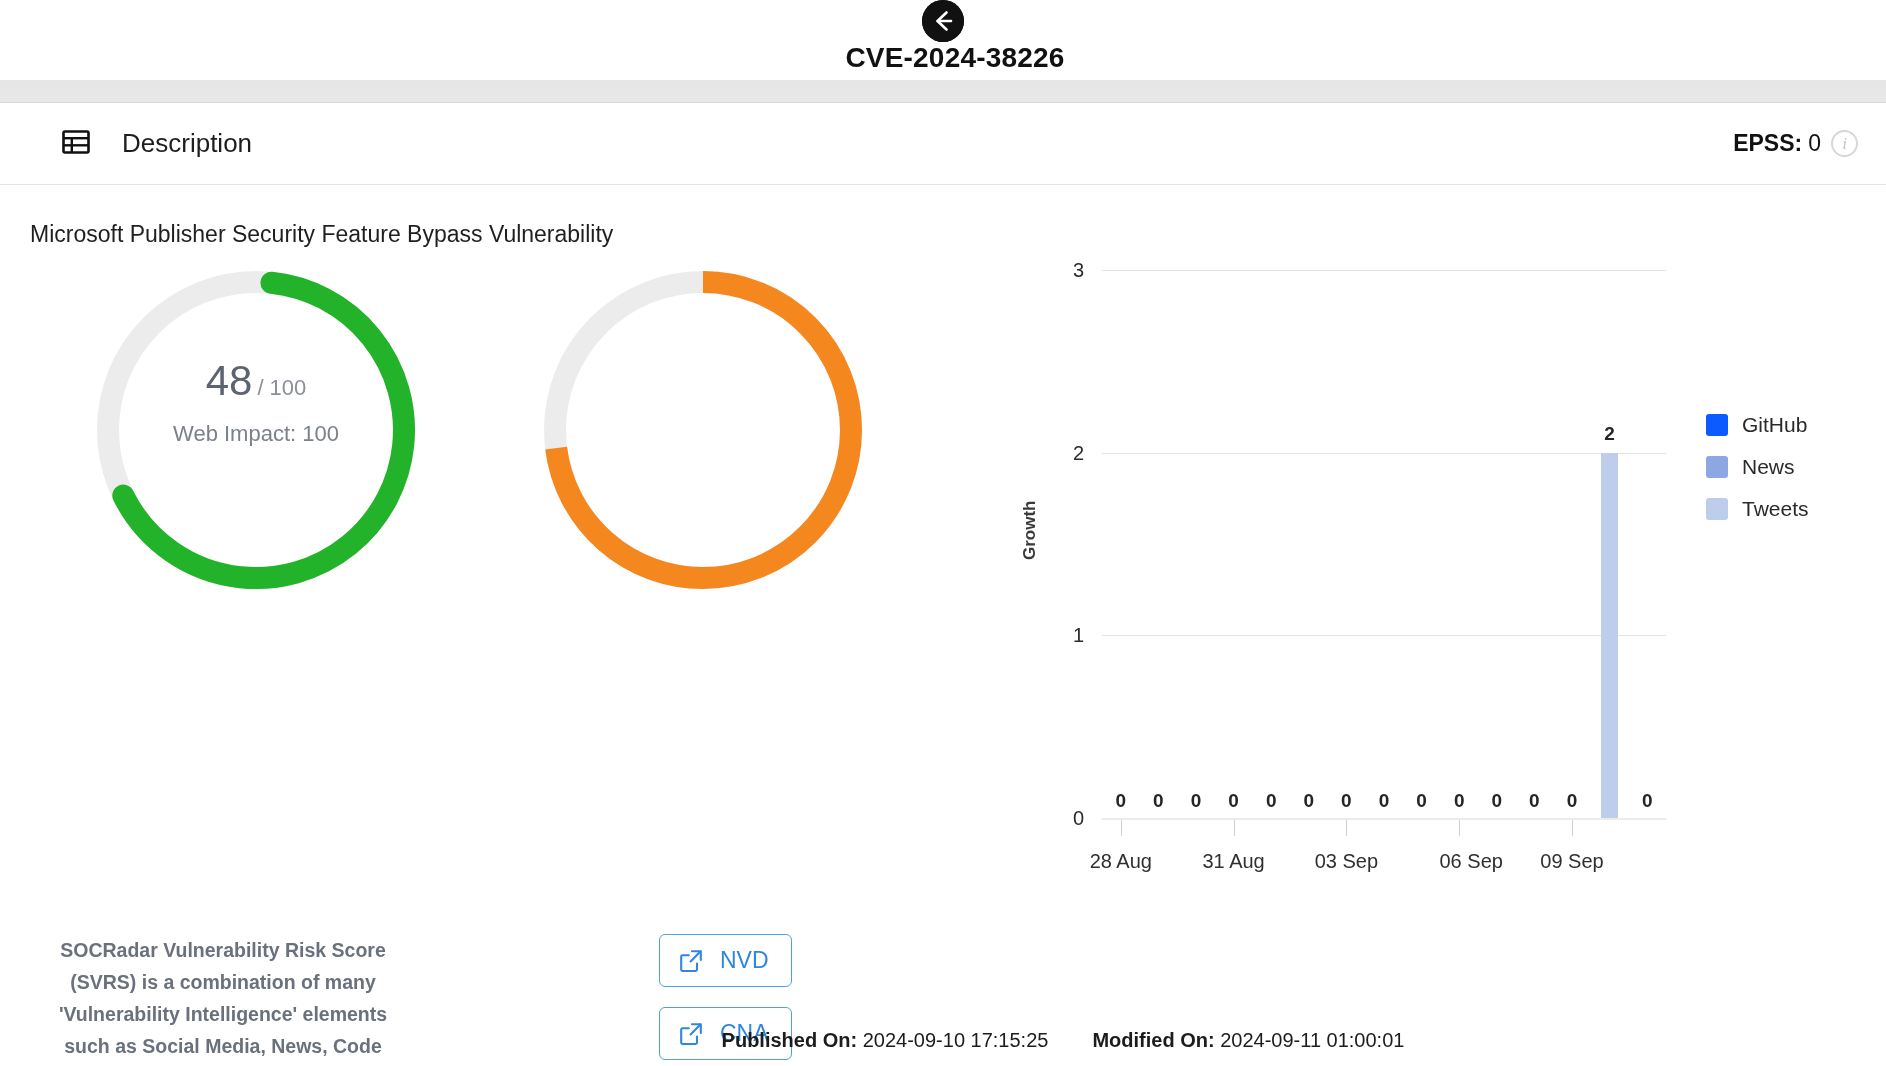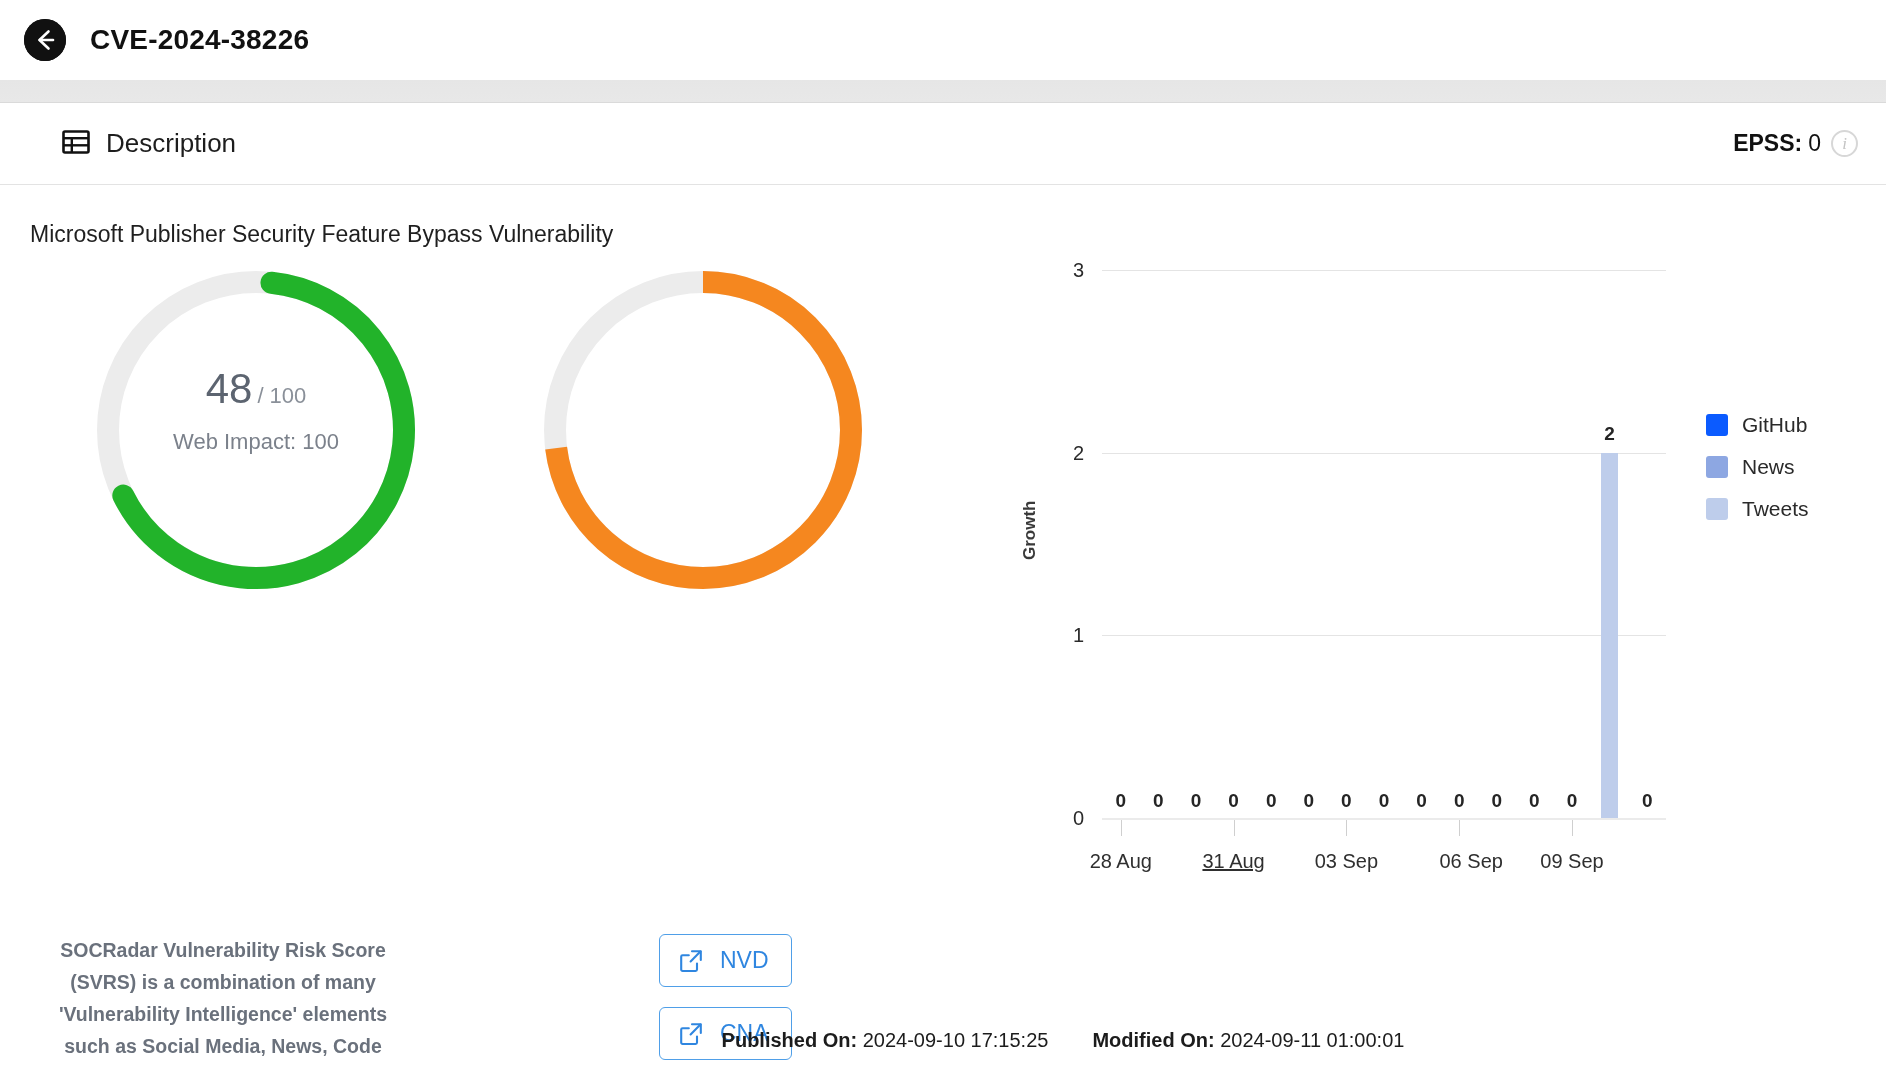--- a/index.html
+++ b/index.html
@@ -13,23 +13,24 @@
     font-family: "Liberation Sans", sans-serif;
     overflow: hidden;
     color: #212529;
   }
 
   
   .topbar {
     height: 80px;
     display: flex;
     align-items: center;
-    padding-left: 24px;
+    padding-left: 0;
     background: #ffffff;
     box-sizing: border-box;
+    flex-direction: column;
   }
   .back-btn {
     width: 42px;
     height: 42px;
     border-radius: 50%;
     background: #111111;
     display: flex;
     align-items: center;
     justify-content: center;
     flex: 0 0 auto;
@@ -55,21 +56,21 @@
   
   .section-head {
     height: 82px;
     display: flex;
     align-items: center;
     padding: 0 28px 0 30px;
     border-bottom: 1px solid #e3e3e3;
     box-sizing: border-box;
     background: #fff;
   }
-  .sh-left { display: flex; align-items: center; gap: 16px; padding-left: 32px; }
+  .sh-left { display: flex; align-items: center; gap: 32px; padding-left: 32px; }
   .sh-title {
     font-size: 26px;
     color: #1d1d1d;
     font-weight: 400;
   }
   .sh-right {
     margin-left: auto;
     display: flex;
     align-items: center;
     gap: 10px;
@@ -328,21 +329,21 @@
 <div class="content">
 
   <div class="gauge-col">
 
     <div class="gauge" style="left:86px; top:12px; width:340px; height:340px;">
       <svg width="340" height="340" viewBox="0 0 340 340">
         <circle cx="170" cy="170" r="148" fill="none" stroke="#ECECEC" stroke-width="22"></circle>
         <circle id="svrs-arc" cx="170" cy="170" r="148" fill="none" stroke="#22B32A" stroke-width="22" stroke-linecap="round" transform="rotate(-84 170 170)" stroke-dasharray="613.7415408053021 929.9114254625788"></circle>
       </svg>
       <div class="gauge-center" style="top:86px;">
-        <div style="line-height:54px; margin-top:16px;">
+        <div style="line-height:54px; margin-top:8px;">
           <span class="g-score" style="font-size:42px;">48</span><span class="g-max" style="font-size:22px; margin-left:5px;">/ 100</span>
         </div>
         <div class="g-sub" style="font-size:22px; line-height:30px; margin-top:2px;">Web Impact: 100</div>
       </div>
     </div>
 
     <div class="gauge" style="left:533px; top:12px; width:340px; height:340px;">
       <svg width="340" height="340" viewBox="0 0 340 340">
         <circle cx="170" cy="170" r="148" fill="none" stroke="#ECECEC" stroke-width="22"></circle>
         <circle id="cvss-arc" cx="170" cy="170" r="148" fill="none" stroke="#F5871F" stroke-width="22" stroke-linecap="butt" transform="rotate(-90 170 170)" stroke-dasharray="678.8353405876825 929.9114254625788"></circle>
@@ -397,21 +398,21 @@
         <div class="bar-label" style="left: 421.6px; top: 542px;">0</div>
         <div class="bar-label" style="left: 459.2px; top: 542px;">0</div>
         <div class="bar-label" style="left: 496.8px; top: 542px;">0</div>
         <div class="bar-label" style="left: 534.4px; top: 542px;">0</div>
         <div class="bar-label" style="left: 572px; top: 542px;">0</div>
         <div class="bar-label" style="left: 609.6px; top: 174.667px;">2</div>
         <div class="bar-label" style="left: 647.2px; top: 542px;">0</div>
         <div class="tickmark" style="left: 120.8px; top: 572px; height: 16px;"></div>
         <div class="xtick" style="left: 120.8px; top: 602px;">28 Aug</div>
         <div class="tickmark" style="left: 233.6px; top: 572px; height: 16px;"></div>
-        <div class="xtick" style="left: 233.6px; top: 602px; text-decoration: underline;">31 Aug</div>
+        <div class="xtick" style="left: 233.6px; top: 602px;">31 Aug</div>
         <div class="tickmark" style="left: 346.4px; top: 572px; height: 16px;"></div>
         <div class="xtick" style="left: 346.4px; top: 602px;">03 Sep</div>
         <div class="tickmark" style="left: 459.2px; top: 572px; height: 16px;"></div>
         <div class="xtick" style="left: 459.2px; top: 602px; margin-left: 12px;">06 Sep</div>
         <div class="tickmark" style="left: 572px; top: 572px; height: 16px;"></div>
         <div class="xtick" style="left: 572px; top: 602px;">09 Sep</div>
       </div>
   </div>
 
 </div>

